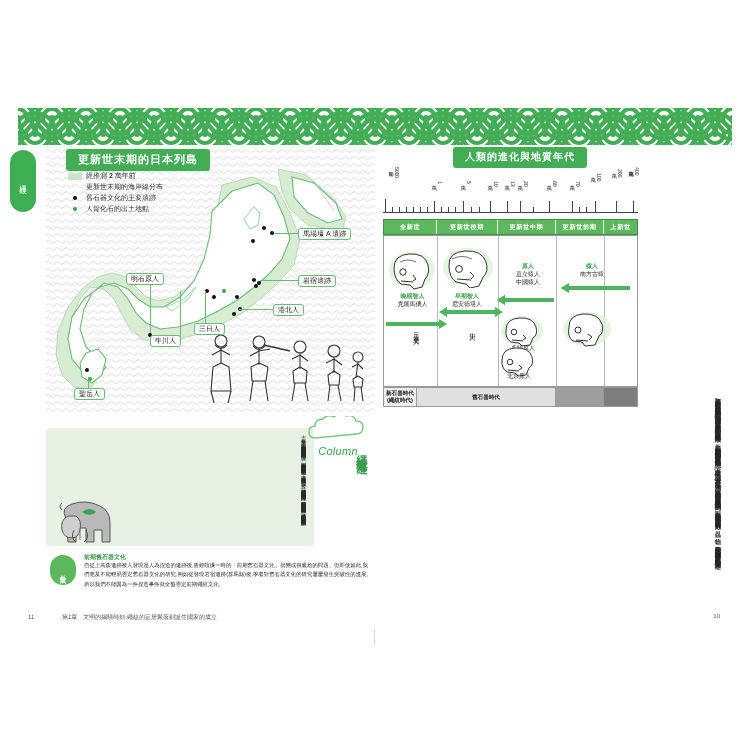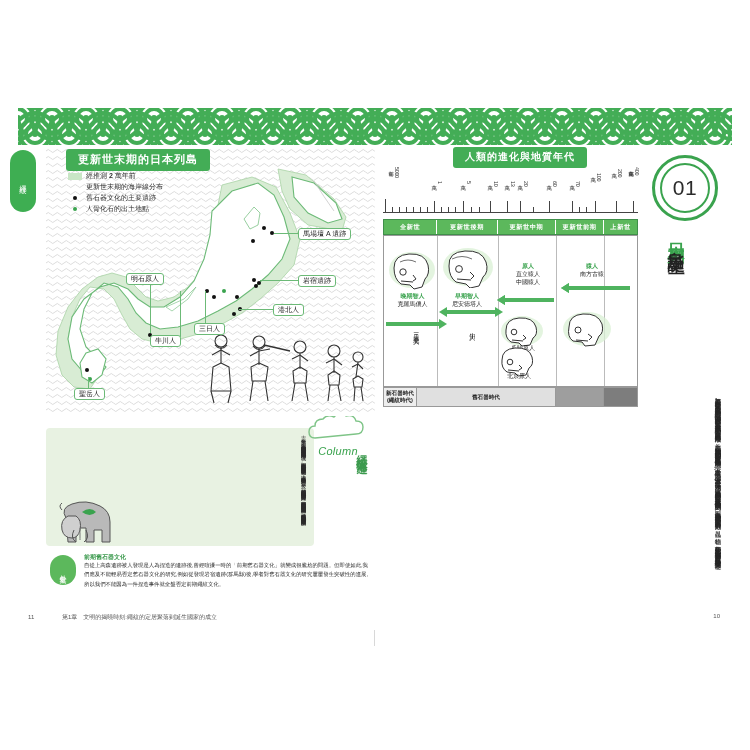--- a/index.html
+++ b/index.html
@@ -570,28 +570,20 @@
             <span>新石器時代<br>(繩紋時代)</span>
           </div>
           <div class="age" style="left:13%;width:55%;background:#e0e0e0;">
             <span>舊石器時代</span>
           </div>
           <div class="age" style="left:68%;width:19%;background:#9e9e9e;"></div>
           <div class="age" style="left:87%;width:13%;background:#7d7d7d;border-right:none;"></div>
         </div>
       </div>
 
-      <div class="chap">
-        <div class="chap-circle">
-          <span class="chap-num">01</span>
-        </div>
-        <div class="chap-title">
-          <span class="g">日本列</span><span class="d">島誕生</span>
-        </div>
-      </div>
 
       <div class="rtext">若是要介紹日本歷史與文化,那就免不了要從日本列島的誕生說起,可惜現今的人們在探討日本歷史時,卻霍外埠不太重視日本列島的誕生,常常會「不留神就忽略掉這個階段」。首先,在亞洲大陸和日本列島仍互相接壤的時期,主要是以乾燥的大陸性氣候為主。不過在一股暖流(黑潮)流進日本海(當時像一座大湖泊)後,逐漸將日本列島與大陸分離開來,並且使其成為受到海洋性氣候壟罩的列島。也因為這種溫暖且溼潤的氣候,使得日本列島上的飛禽走獸、昆蟲、植物、菌類產生變化,不但讓糧食資源變得更加豐富,也為日後形成繩紋文化打下了基礎。</div>
 
       <div class="footer-r">10</div>
     </div>
   </div>
 
   <div class="gutter"></div>
 </div>
 

